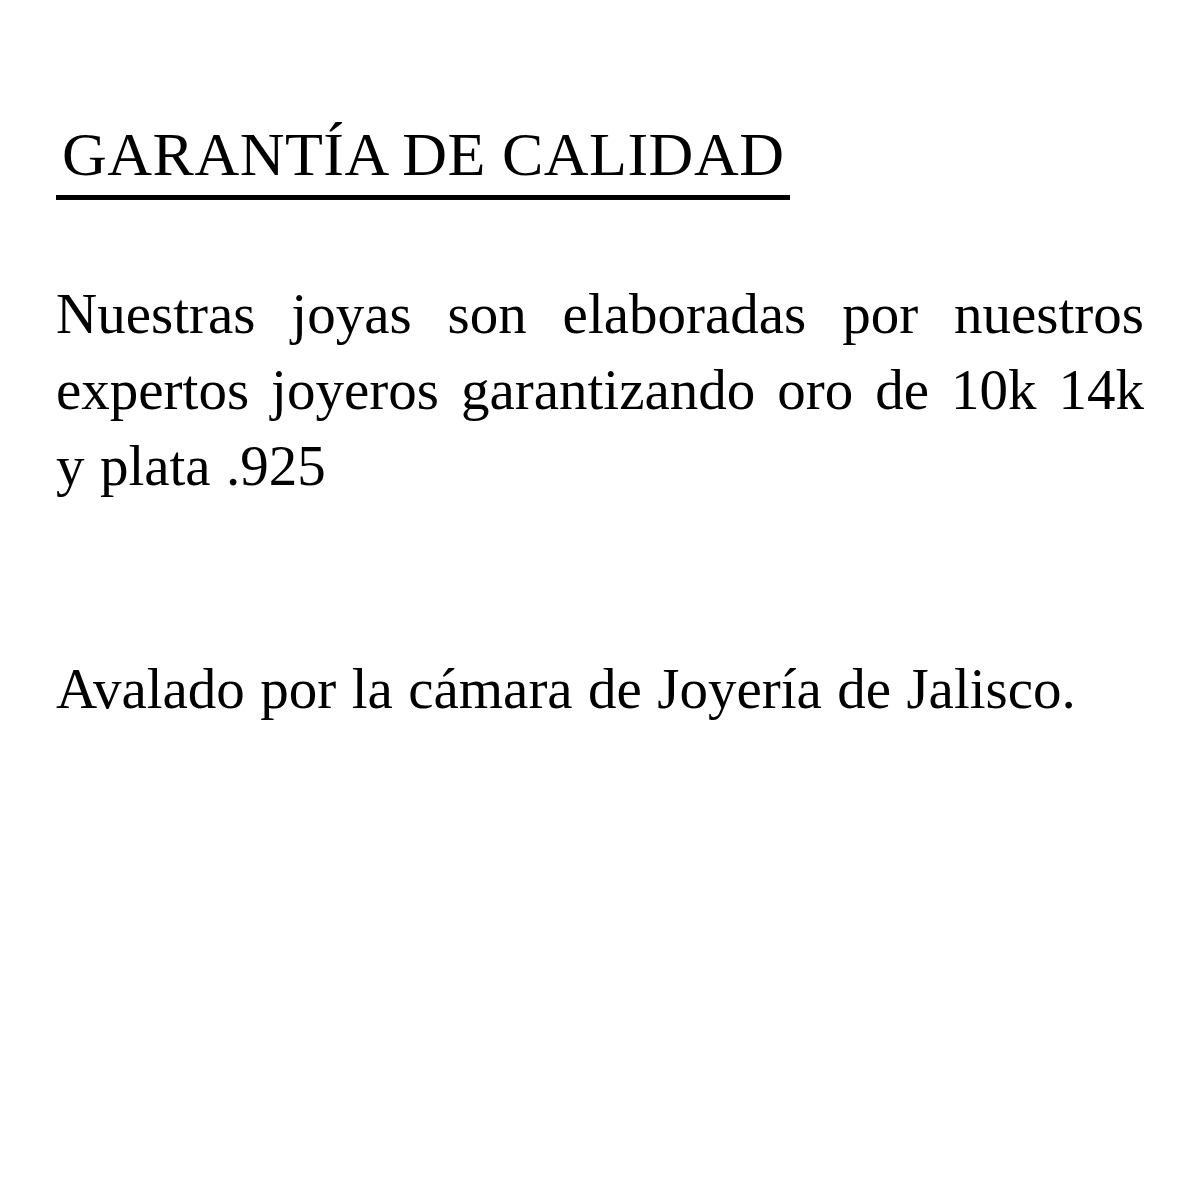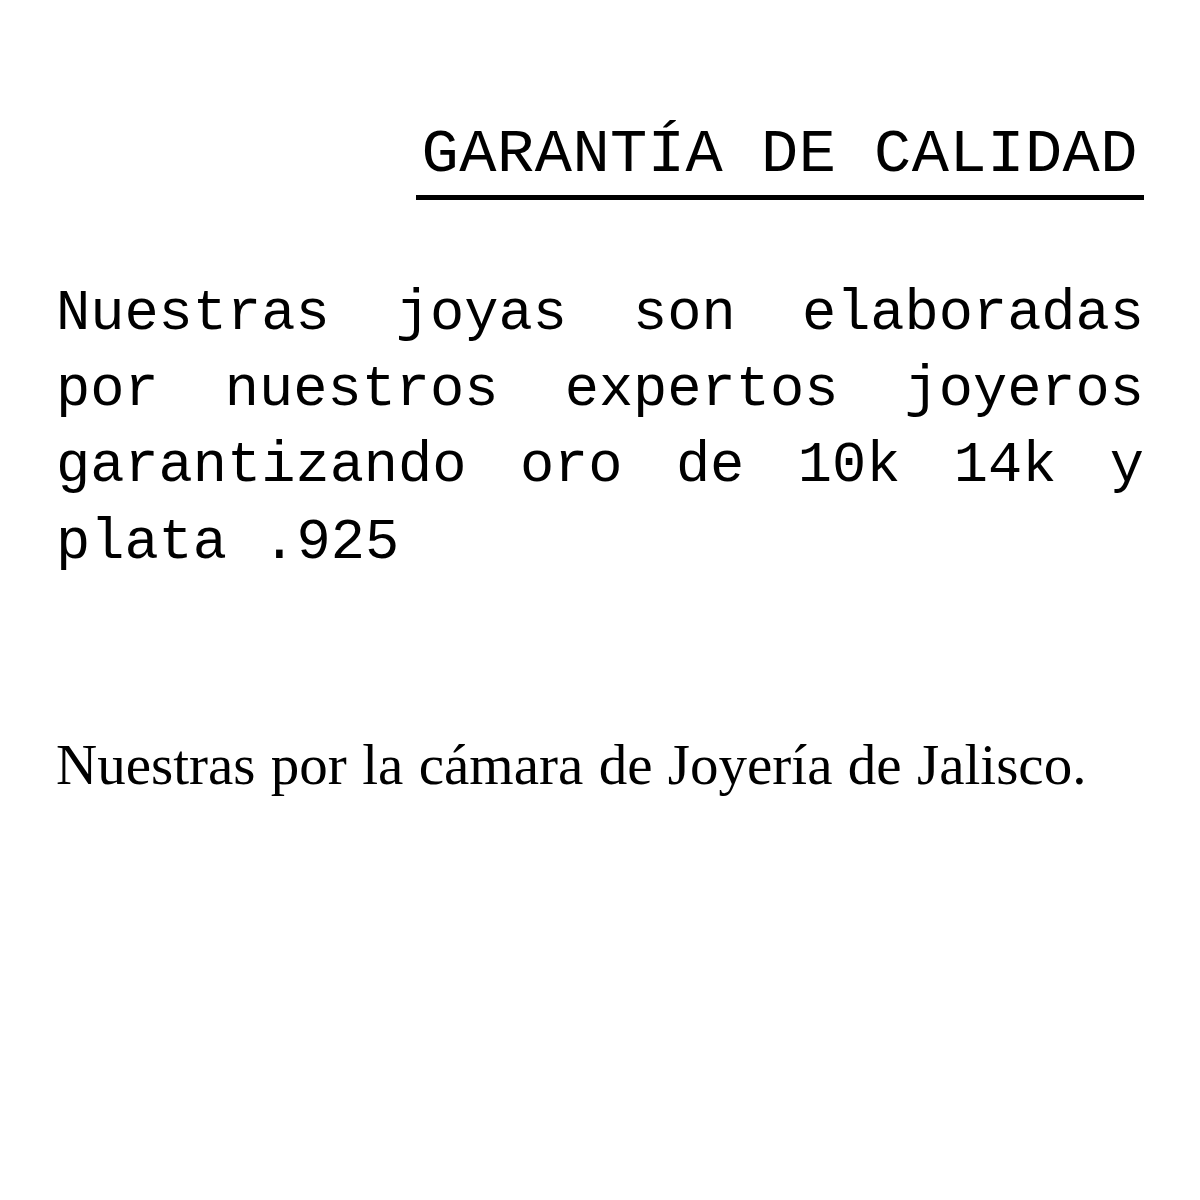--- a/index.html
+++ b/index.html
@@ -15,43 +15,42 @@
     color: #000000;
   }
   .page {
     width: 1200px;
     height: 1200px;
     box-sizing: border-box;
     padding: 78px 56px 40px 56px;
     display: block;
   }
   .title-wrap {
-    text-align: right;
+    text-align: left;
     margin: 0 0 34px 0;
-    font-family: Liberation Mono, monospace;
   }
   .title {
     display: inline-block;
     font-size: 62px;
     line-height: 1.12;
     letter-spacing: 0.5px;
     font-weight: 400;
     border-bottom: 5px solid #000000;
     padding: 0 6px 6px 6px;
   }
   .para {
     font-size: 57px;
     line-height: 1.34;
     text-align: justify;
     text-align-last: left;
     margin: 0 0 6px 0;
     hyphens: manual;
     word-spacing: 0.02em;
   }
-  .para.block-1 { margin-bottom: 0; font-family: Liberation Mono, monospace; }
+  .para.block-1 { margin-bottom: 0; }
   .spacer-lg { height: 76px; }
   .spacer-md { height: 70px; }
   .para.nojustify {
     text-align: left;
   }
 </style>
 </head>
 <body>
 
 <div class="page">
@@ -60,15 +59,15 @@
     <h1 class="title">GARANTÍA DE CALIDAD</h1>
   </div>
 
   <p class="para block-1">Nuestras joyas son elaboradas por nuestros expertos joyeros garantizando oro de 10k 14k y plata .925</p>
 
   <div class="spacer-lg"></div>
 
 
   <div class="spacer-md"></div>
 
-  <p class="para nojustify">Nuestras por la cámara de Joyería de Jalisco.</p>
+  <p class="para nojustify">Avalado por la cámara de Joyería de Jalisco.</p>
 
 </div>
 
 </body></html>

